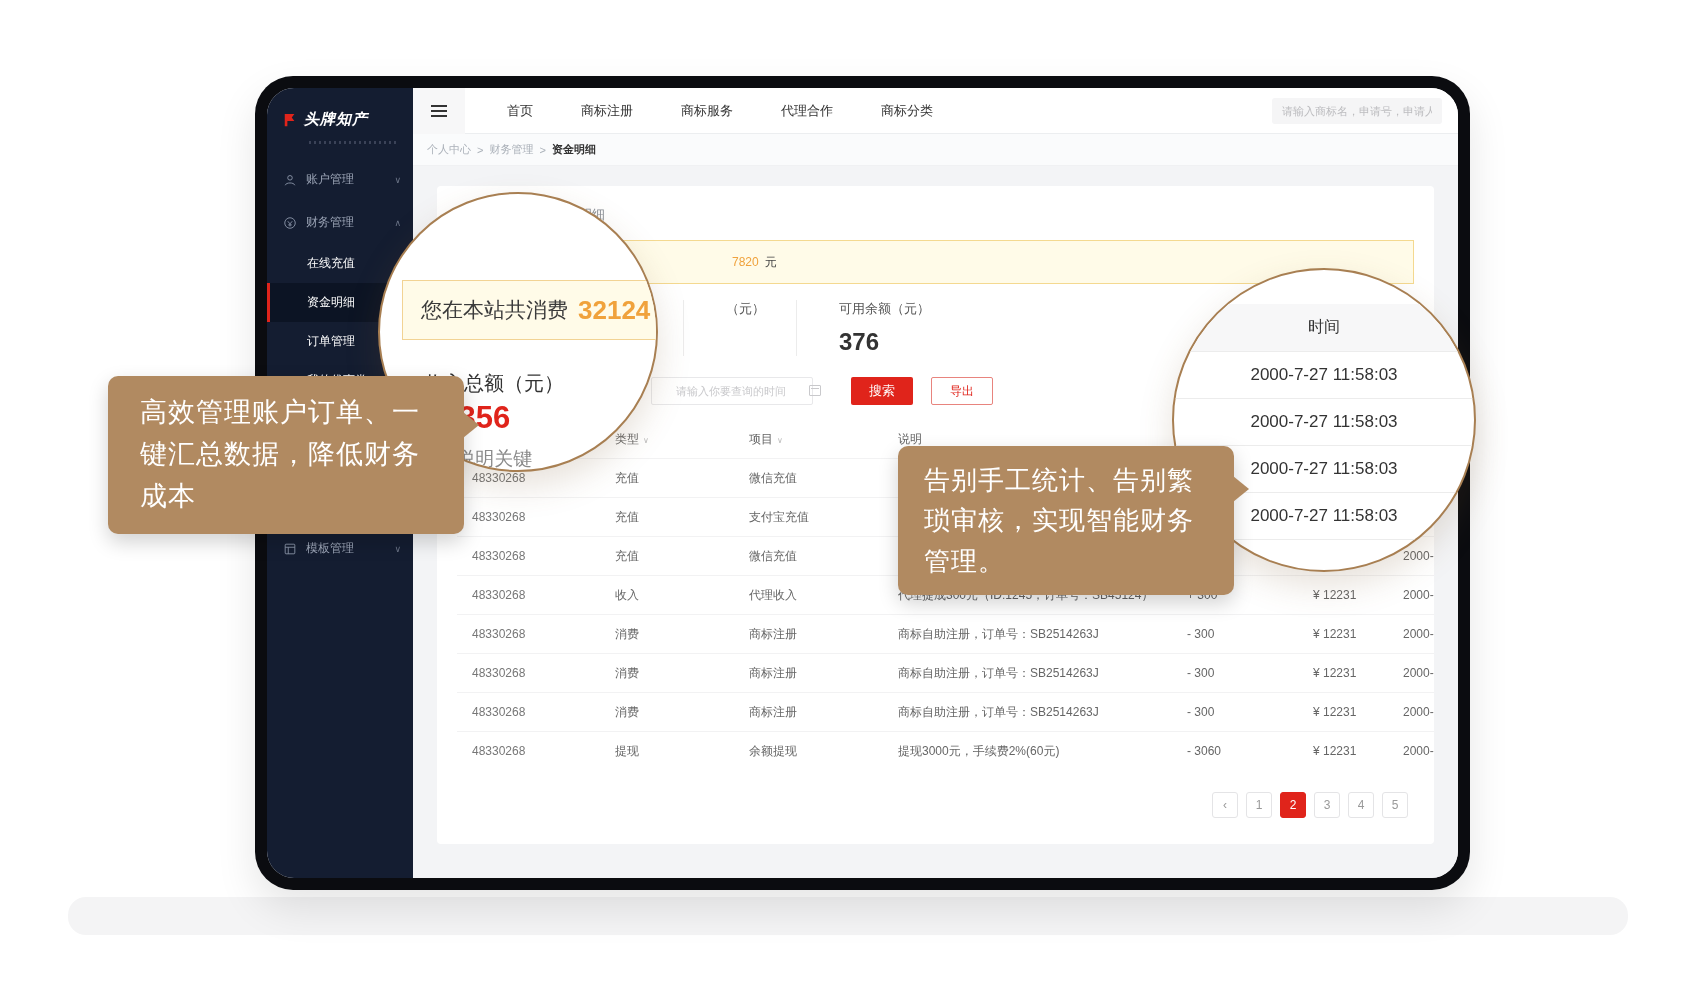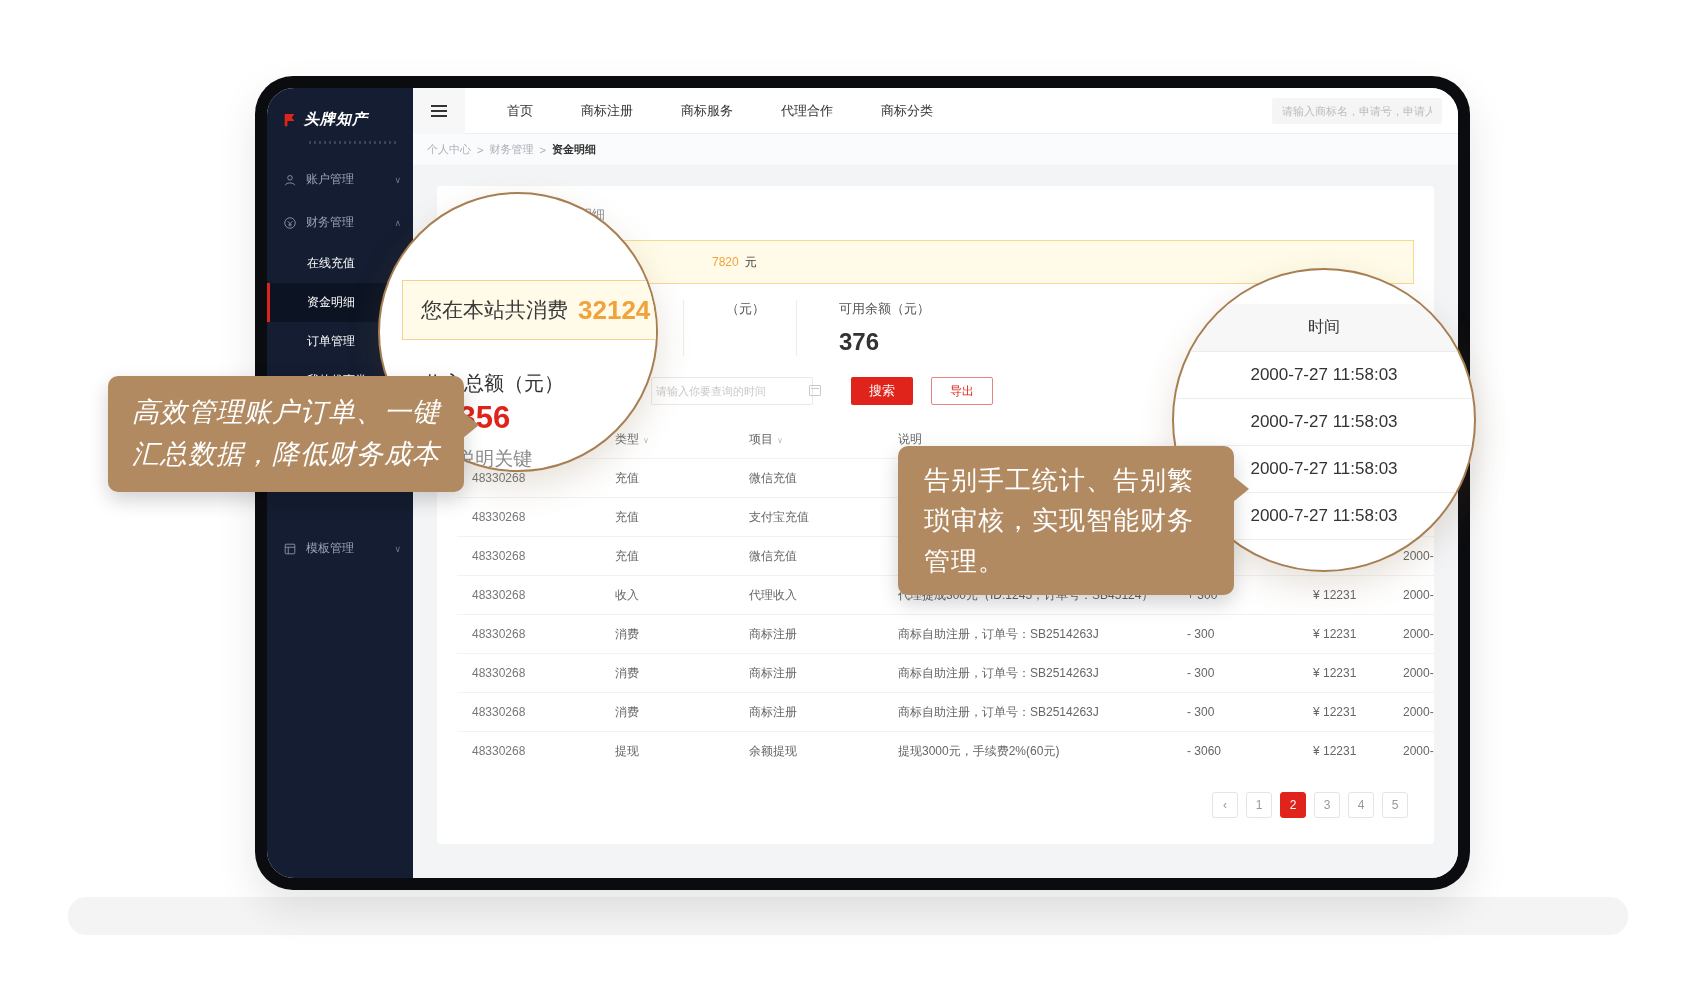--- a/index.html
+++ b/index.html
@@ -57,39 +57,39 @@
 
   .title-row { display:flex; align-items:center; gap:12px; height:22px; }
   .card-title { color:#e0241b; font-size:14px; font-weight:bold; }
   .title-pill { width:42px; height:17px; border-radius:9px; background:#e0241b; }
   .title-frag { color:#8a8f96; font-size:13px; }
 
   .banner { margin-top:14px; height:44px; background:#fffbe8; border:1px solid #f4d990;
     display:flex; align-items:center; font-size:12px; }
   .banner .sp { width:152px; }
   .banner-prefix { color:#444; margin-left:16px; }
-  .banner-amt { color:#f0a23c; margin-left:2px; }
+  .banner-amt { color:#f0a23c; margin-left:22px; }
   .banner-unit { color:#444; margin-left:6px; }
 
   .stats { margin-top:16px; display:flex; align-items:flex-start; height:64px; }
   .stat { padding-left:16px; }
   .stat-label { font-size:13px; color:#555; }
   .stat-value { margin-top:10px; font-size:24px; font-weight:bold; color:#333; }
   .stat-value.red { color:#e0241b; }
   .stat-div { width:1px; height:56px; background:#ececec; margin:0 26px; }
   .stat.c1 { width:200px; }
   .stat.c2 { width:60px; }
 
   .filter { margin-top:12px; display:flex; align-items:center; gap:22px; height:30px; }
   .kw-input { width:172px; height:28px; border:1px solid #e8e8ea; border-radius:2px;
     font-size:11px; padding:0 8px; color:#666; outline:none; }
   .kw-input::placeholder, .date-input::placeholder { color:#c9c9cc; }
   .date-wrap { position:relative; width:178px; }
   .date-input { width:162px; height:28px; border:1px solid #e8e8ea; border-radius:2px;
-    font-size:11px; padding:0 26px 0 4px; color:#666; outline:none; }
+    font-size:11px; padding:0 26px 0 24px; color:#666; outline:none; }
   .cal-icon { position:absolute; right:8px; top:8px; width:12px; height:11px;
     border:1px solid #c9c9cc; border-radius:1px; }
   .cal-icon::before { content:""; position:absolute; left:1px; right:1px; top:2px; height:1px; background:#c9c9cc; }
   .btn-search { width:62px; height:28px; background:#e0241b; color:#fff; border:none;
     border-radius:2px; font-size:13px; cursor:pointer; }
   .btn-export { width:62px; height:28px; background:#fff; color:#e0241b; border:1px solid #e8847e;
     border-radius:2px; font-size:12px; cursor:pointer; margin-left:-4px; }
 
   .table { margin-top:14px; font-size:12px; }
   .trow { display:flex; align-items:center; height:39px; border-top:1px solid #f2f2f3; width:1120px; }
@@ -127,21 +127,21 @@
     font-size:16px; color:#333; }
   .lr-rows { position:absolute; left:0; right:0; top:82px; }
   .lr-row { height:47px; display:flex; align-items:center; justify-content:center;
     font-size:17px; color:#333; border-bottom:1px solid #ececec; white-space:nowrap; }
 
   
   .callout { position:absolute; background:#b18a61; color:#fff; border-radius:10px;
     box-shadow:0 8px 20px rgba(0,0,0,.18); z-index:6; line-height:1.55; letter-spacing:1px; }
   .callout::after { content:""; position:absolute; right:-15px; width:0; height:0;
     border-top:13px solid transparent; border-bottom:13px solid transparent; border-left:16px solid #b18a61; }
-  .callout-left { left:108px; top:376px; width:356px; padding:16px 24px; font-size:27px;font-style:italic; }
+  .callout-left { left:108px; top:376px; width:356px; padding:16px 32px; font-size:27px; }
   .callout-left::after { top:36px; }
   .callout-right { left:898px; top:446px; width:336px; padding:14px 26px; font-size:26px; }
   .callout-right::after { top:30px; }
 </style>
 </head>
 <body>
 
 <div class="stage">
   <div class="laptop-base"></div>
 

